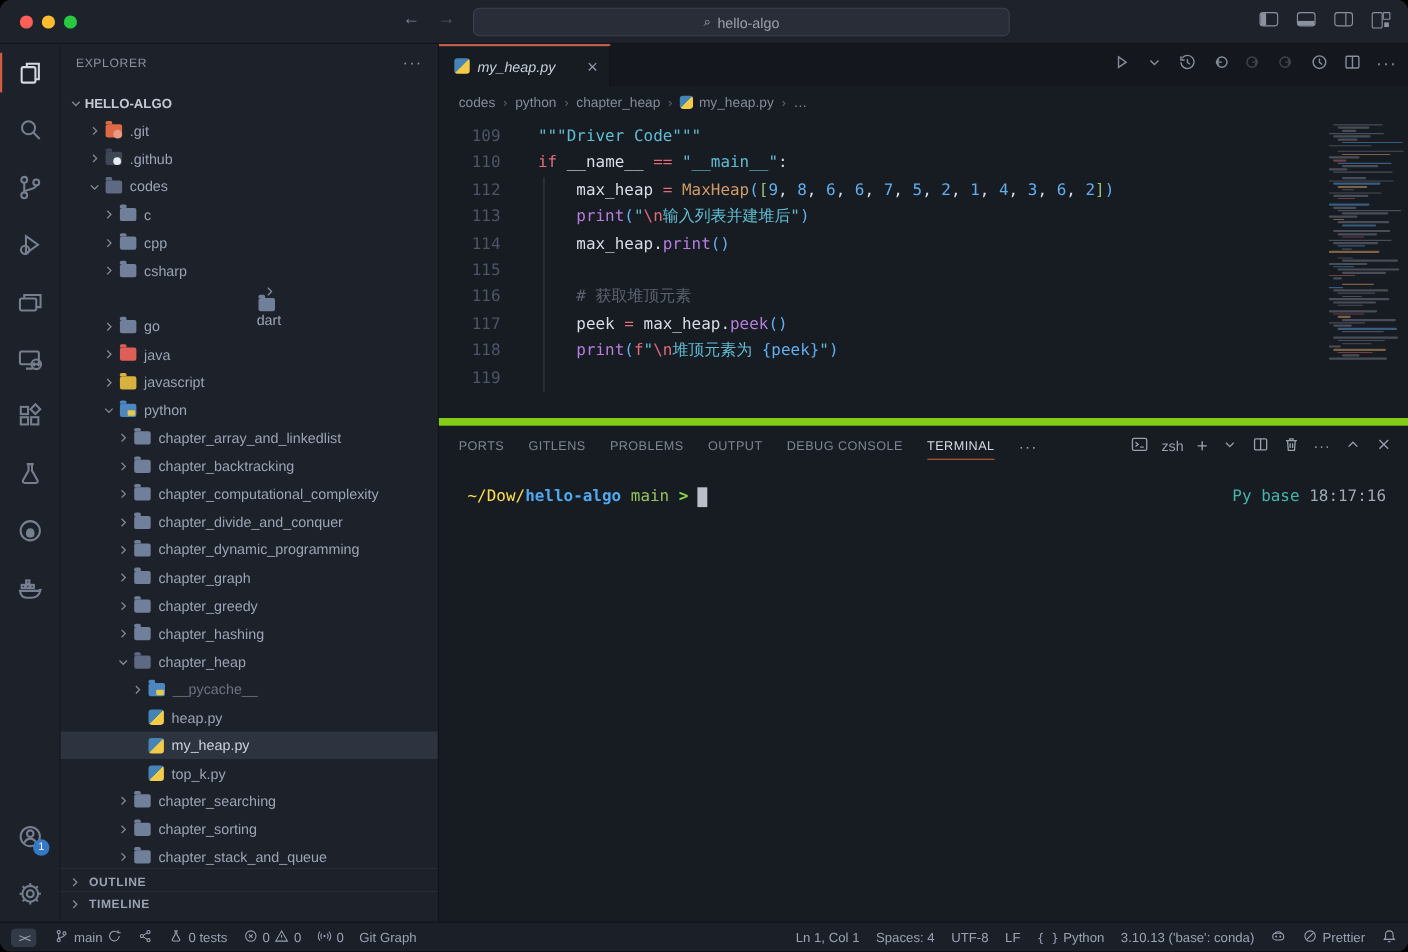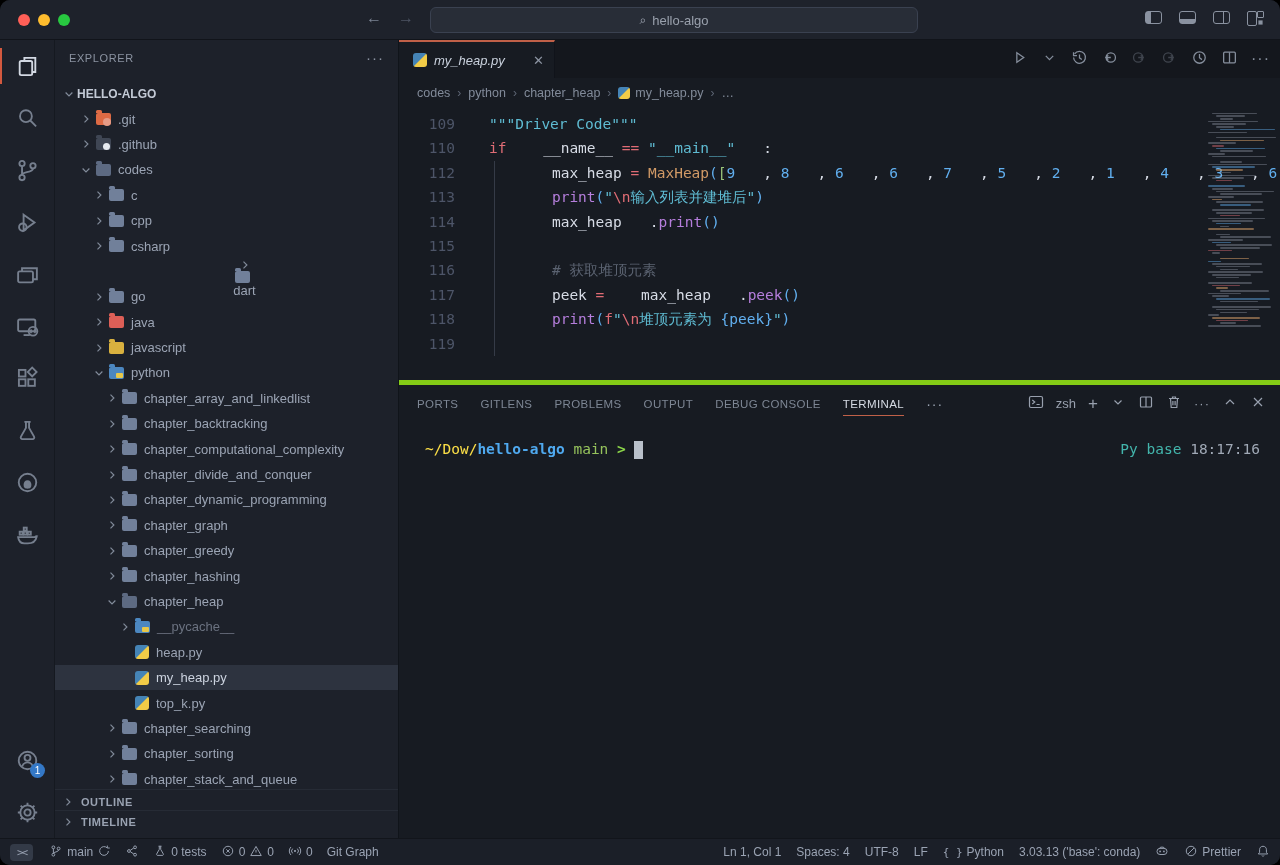--- a/index.html
+++ b/index.html
@@ -65,33 +65,33 @@
   #editor-actions svg { width:17px; height:17px; stroke:currentColor; fill:none; stroke-width:1.2; }
   .dimmed { opacity:.38; }
   #breadcrumbs { position:absolute; left:0; top:38px; right:0; height:30px; display:flex; align-items:center; padding-left:18px; gap:7px; font-size:12.5px; color:#828b9a; }
   .crumb-sep { font-size:12px; color:#5d6574; }
   .crumb { display:flex; align-items:center; gap:5px; }
   #editor-body { position:absolute; left:0; top:68px; right:0; height:272px; overflow:hidden; }
   .codeline { height:24.4px; display:flex; font-family:"DejaVu Sans Mono", monospace; font-size:14.5px; line-height:24.4px; white-space:pre; }
   .lnum { width:56px; text-align:right; color:#4d5568; flex:none; }
   .lcontent { padding-left:34px; }
   .tk-kw,.tk-op,.tk-esc { color:#e06c75; }
-  .tk-fg { color:#d7dce6;margin-left:28px; }
+  .tk-fg { color:#d7dce6; }
   .tk-str { color:#5fbcd3; }
   .tk-num { color:#61afef; }
   .tk-cls { color:#d19a66; }
   .tk-fn { color:#b57edc; }
   .tk-com { color:#5a6270; }
   .tk-b1 { color:#61afef; } .tk-b2 { color:#98c379; } .tk-br { color:#61afef; }
   #indent-guide { position:absolute; left:95px; top:53px; width:1px; height:195px; background:rgba(110,120,140,.35); }
   #minimap { position:absolute; right:8px; top:2px; width:64px; height:238px; }
   .mrow { height:1.6px; margin-bottom:1.1px; border-radius:1px; }
 
   
-  #panel { position:absolute; left:0; top:340px; right:0; bottom:0; background:#171b22; border-top:5px solid #84cc16; }
+  #panel { position:absolute; left:0; top:340px; right:0; bottom:0; background:#171b22; border-top:7px solid #84cc16; }
   #panel-tabs { position:absolute; left:18px; top:0; height:37px; display:flex; align-items:center; gap:22px; font-size:11.5px; letter-spacing:.4px; color:#7d8694; }
   .ptab { position:relative; height:100%; display:flex; align-items:center; }
   .ptab.active { color:#d5dae3; } .ptab.active::after { content:''; position:absolute; left:0; right:0; bottom:6px; height:1.5px; background:#c06048; }
   #panel-tabs-more { font-size:14px; letter-spacing:1px; color:#9aa3b2; }
   #panel-actions { position:absolute; right:14px; top:0; height:37px; display:flex; align-items:center; gap:12px; color:#98a0ae; font-size:13px; }
   #panel-actions svg { width:16px; height:16px; stroke:currentColor; fill:none; stroke-width:1.2; }
   #zsh-label { margin-left:0; }
   #terminal { position:absolute; left:26px; right:20px; top:56px; font-family:"DejaVu Sans Mono", monospace; font-size:14.5px; display:flex; }
   .t-cyan { color:#fde047; } .t-blue { color:#4fa9ef; font-weight:bold; } .t-green { color:#96c35c; }
   .t-gt { color:#8bd649; font-weight:bold; }
@@ -751,21 +751,21 @@
           <span>UTF-8</span>
         </div>
         <div class="sitem">
           <span>LF</span>
         </div>
         <div class="sitem">
           <span style="font-family: &quot;DejaVu Sans Mono&quot;, monospace; font-size: 11px;">{ }</span>
           <span>Python</span>
         </div>
         <div class="sitem">
-          <span>3.03.13 ('base': conda)</span>
+          <span>3.10.13 ('base': conda)</span>
         </div>
         <div class="sitem">
           <span><svg class="" viewBox="0 0 16 16">
               <rect x="2.3" y="5" width="11.4" height="7" rx="3.4"></rect>
               <circle cx="5.8" cy="8.5" r="1" fill="currentColor" stroke="none"></circle>
               <circle cx="10.2" cy="8.5" r="1" fill="currentColor" stroke="none"></circle>
               <path d="M5 5 C5 3 11 3 11 5"></path>
             </svg></span>
         </div>
         <div class="sitem">

